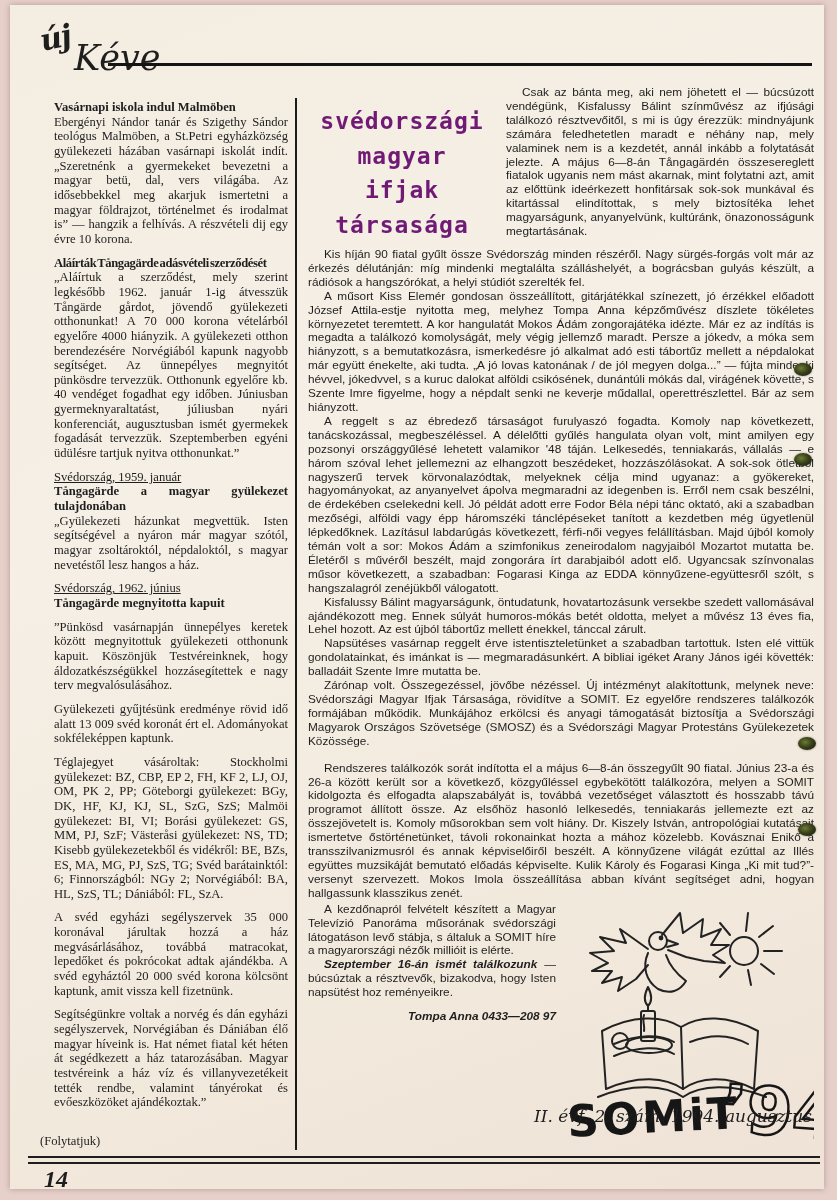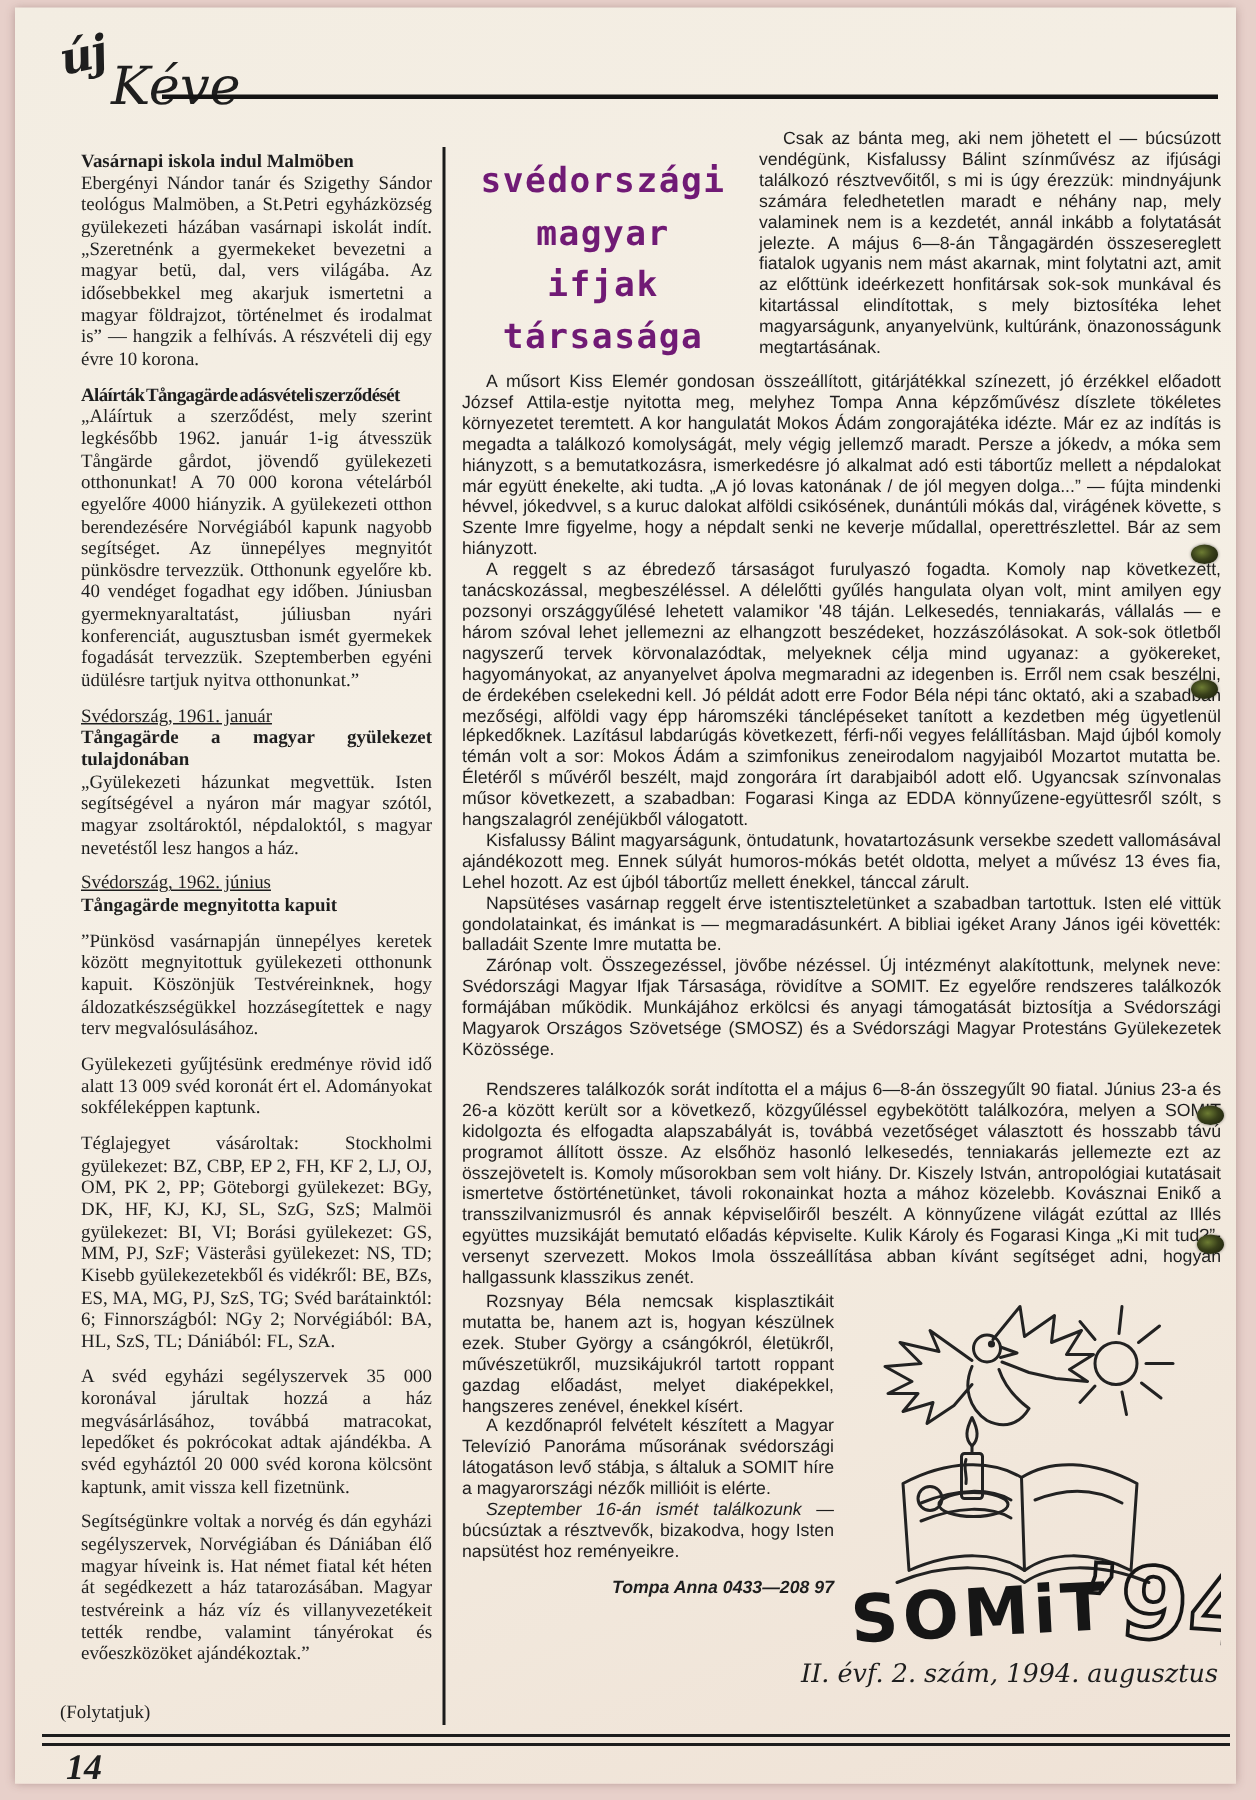--- a/index.html
+++ b/index.html
@@ -48,21 +48,21 @@
   .group-logo{
     width:188px;flex:0 0 188px;padding-top:18px;text-align:center;
     font-family:"DejaVu Sans Mono", monospace;font-weight:bold;
     font-size:23px;line-height:1.5;letter-spacing:1px;color:#701a75;
   }
   .intro{flex:1;padding-left:10px;}
   .right-col p{margin:0;text-indent:16px;}
   .right-col p.gap{margin-top:13px;}
   .tail{margin-top:2px;}
   .somit-float{float:right;width:252px;height:248px;margin:0 0 2px 6px;}
-  .farewell-lead{font-weight:normal;font-style:italic;}
+  .farewell-lead{font-weight:bold;font-style:italic;}
   .byline{margin-top:10px;text-align:right;font-weight:bold;font-style:italic;padding-right:4px;}
   
   .footer-rule{position:absolute;left:28px;top:1156px;width:792px;height:4px;
     border-top:2px solid #1d1d1d;border-bottom:2px solid #1d1d1d;}
   .page-number{position:absolute;left:44px;top:1166px;font-weight:bold;font-style:italic;font-size:24px;}
   .issue{position:absolute;left:420px;top:1106px;width:392px;text-align:right;
     font-family:"DejaVu Serif", serif;font-style:italic;font-size:17px;}
   
   .hole{position:absolute;width:18px;height:13px;border-radius:50%;
     background:radial-gradient(ellipse at 40% 40%, #6d7c33 0%, #39401a 45%, #15180a 100%);
@@ -87,21 +87,21 @@
 <div class="left-col">
   <div class="lblock">
     <div class="lhead">Vasárnapi iskola indul Malmöben</div>
     <div>Ebergényi Nándor tanár és Szigethy Sándor teológus Malmöben, a St.Petri egyházközség gyülekezeti házában vasárnapi iskolát indít. „Szeretnénk a gyermekeket bevezetni a magyar betü, dal, vers világába. Az idősebbekkel meg akarjuk ismertetni a magyar földrajzot, történelmet és irodalmat is” — hangzik a felhívás. A részvételi dij egy évre 10 korona.</div>
   </div>
   <div class="lblock">
     <div class="lhead tight">Aláírták Tångagärde adásvételi szerződését</div>
     <div>„Aláírtuk a szerződést, mely szerint legkésőbb 1962. január 1-ig átvesszük Tångärde gårdot, jövendő gyülekezeti otthonunkat! A 70 000 korona vételárból egyelőre 4000 hiányzik. A gyülekezeti otthon berendezésére Norvégiából kapunk nagyobb segítséget. Az ünnepélyes megnyitót pünkösdre tervezzük. Otthonunk egyelőre kb. 40 vendéget fogadhat egy időben. Júniusban gyermeknyaraltatást, júliusban nyári konferenciát, augusztusban ismét gyermekek fogadását tervezzük. Szeptemberben egyéni üdülésre tartjuk nyitva otthonunkat.”</div>
   </div>
   <div class="lblock">
-    <div class="ldate">Svédország, 1961. január</div>
+    <div class="ldate">Svédország, 1959. január</div>
     <div class="lhead">Tångagärde a magyar gyülekezet tulajdonában</div>
     <div>„Gyülekezeti házunkat megvettük. Isten segítségével a nyáron már magyar szótól, magyar zsoltároktól, népdaloktól, s magyar nevetéstől lesz hangos a ház.</div>
   </div>
   <div class="lblock">
     <div class="ldate">Svédország, 1962. június</div>
     <div class="lhead">Tångagärde megnyitotta kapuit</div>
   </div>
   <div class="lblock">”Pünkösd vasárnapján ünnepélyes keretek között megnyitottuk gyülekezeti otthonunk kapuit. Köszönjük Testvéreinknek, hogy áldozatkészségükkel hozzásegítettek e nagy terv megvalósulásához.</div>
   <div class="lblock">Gyülekezeti gyűjtésünk eredménye rövid idő alatt 13 009 svéd koronát ért el. Adományokat sokféleképpen kaptunk.</div>
   <div class="lblock">Téglajegyet vásároltak: Stockholmi gyülekezet: BZ, CBP, EP 2, FH, KF 2, LJ, OJ, OM, PK 2, PP; Göteborgi gyülekezet: BGy, DK, HF, KJ, KJ, SL, SzG, SzS; Malmöi gyülekezet: BI, VI; Borási gyülekezet: GS, MM, PJ, SzF; Västeråsi gyülekezet: NS, TD; Kisebb gyülekezetekből és vidékről: BE, BZs, ES, MA, MG, PJ, SzS, TG; Svéd barátainktól: 6; Finnországból: NGy 2; Norvégiából: BA, HL, SzS, TL; Dániából: FL, SzA.</div>
@@ -118,20 +118,21 @@
       <div>svédországi</div>
       <div>magyar</div>
       <div>ifjak</div>
       <div>társasága</div>
     </div>
     <div class="intro">
       <p>Csak az bánta meg, aki nem jöhetett el — búcsúzott vendégünk, Kisfalussy Bálint színművész az ifjúsági találkozó résztvevőitől, s mi is úgy érezzük: mindnyájunk számára feledhetetlen maradt e néhány nap, mely valaminek nem is a kezdetét, annál inkább a folytatását jelezte. A május 6—8-án Tångagärdén összesereglett fiatalok ugyanis nem mást akarnak, mint folytatni azt, amit az előttünk ideérkezett honfitársak sok-sok munkával és kitartással elindítottak, s mely biztosítéka lehet magyarságunk, anyanyelvünk, kultúránk, önazonosságunk megtartásának.</p>
     </div>
   </div>
 
+  <p>Kis híján 90 fiatal gyűlt össze Svédország minden részéről. Nagy sürgés-forgás volt már az érkezés délutánján: míg mindenki megtalálta szálláshelyét, a bográcsban gulyás készült, a rádiósok a hangszórókat, a helyi stúdiót szerelték fel.</p>
   <p>A műsort Kiss Elemér gondosan összeállított, gitárjátékkal színezett, jó érzékkel előadott József Attila-estje nyitotta meg, melyhez Tompa Anna képzőművész díszlete tökéletes környezetet teremtett. A kor hangulatát Mokos Ádám zongorajátéka idézte. Már ez az indítás is megadta a találkozó komolyságát, mely végig jellemző maradt. Persze a jókedv, a móka sem hiányzott, s a bemutatkozásra, ismerkedésre jó alkalmat adó esti tábortűz mellett a népdalokat már együtt énekelte, aki tudta. „A jó lovas katonának / de jól megyen dolga...” — fújta mindenki hévvel, jókedvvel, s a kuruc dalokat alföldi csikósének, dunántúli mókás dal, virágének követte, s Szente Imre figyelme, hogy a népdalt senki ne keverje műdallal, operettrészlettel. Bár az sem hiányzott.</p>
   <p>A reggelt s az ébredező társaságot furulyaszó fogadta. Komoly nap következett, tanácskozással, megbeszéléssel. A délelőtti gyűlés hangulata olyan volt, mint amilyen egy pozsonyi országgyűlésé lehetett valamikor '48 táján. Lelkesedés, tenniakarás, vállalás — e három szóval lehet jellemezni az elhangzott beszédeket, hozzászólásokat. A sok-sok ötletből nagyszerű tervek körvonalazódtak, melyeknek célja mind ugyanaz: a gyökereket, hagyományokat, az anyanyelvet ápolva megmaradni az idegenben is. Erről nem csak beszélni, de érdekében cselekedni kell. Jó példát adott erre Fodor Béla népi tánc oktató, aki a szabadban mezőségi, alföldi vagy épp háromszéki tánclépéseket tanított a kezdetben még ügyetlenül lépkedőknek. Lazításul labdarúgás következett, férfi-női vegyes felállításban. Majd újból komoly témán volt a sor: Mokos Ádám a szimfonikus zeneirodalom nagyjaiból Mozartot mutatta be. Életéről s művéről beszélt, majd zongorára írt darabjaiból adott elő. Ugyancsak színvonalas műsor következett, a szabadban: Fogarasi Kinga az EDDA könnyűzene-együttesről szólt, s hangszalagról zenéjükből válogatott.</p>
   <p>Kisfalussy Bálint magyarságunk, öntudatunk, hovatartozásunk versekbe szedett vallomásával ajándékozott meg. Ennek súlyát humoros-mókás betét oldotta, melyet a művész 13 éves fia, Lehel hozott. Az est újból tábortűz mellett énekkel, tánccal zárult.</p>
   <p>Napsütéses vasárnap reggelt érve istentiszteletünket a szabadban tartottuk. Isten elé vittük gondolatainkat, és imánkat is — megmaradásunkért. A bibliai igéket Arany János igéi követték: balladáit Szente Imre mutatta be.</p>
   <p>Zárónap volt. Összegezéssel, jövőbe nézéssel. Új intézményt alakítottunk, melynek neve: Svédországi Magyar Ifjak Társasága, rövidítve a SOMIT. Ez egyelőre rendszeres találkozók formájában működik. Munkájához erkölcsi és anyagi támogatását biztosítja a Svédországi Magyarok Országos Szövetsége (SMOSZ) és a Svédországi Magyar Protestáns Gyülekezetek Közössége.</p>
   <p class="gap">Rendszeres találkozók sorát indította el a május 6—8-án összegyűlt 90 fiatal. Június 23-a és 26-a között került sor a következő, közgyűléssel egybekötött találkozóra, melyen a SOMIT kidolgozta és elfogadta alapszabályát is, továbbá vezetőséget választott és hosszabb távú programot állított össze. Az elsőhöz hasonló lelkesedés, tenniakarás jellemezte ezt az összejövetelt is. Komoly műsorokban sem volt hiány. Dr. Kiszely István, antropológiai kutatásait ismertetve őstörténetünket, távoli rokonainkat hozta a mához közelebb. Kovásznai Enikő a transszilvanizmusról és annak képviselőiről beszélt. A könnyűzene világát ezúttal az Illés együttes muzsikáját bemutató előadás képviselte. Kulik Károly és Fogarasi Kinga „Ki mit tud?”-versenyt szervezett. Mokos Imola összeállítása abban kívánt segítséget adni, hogyan hallgassunk klasszikus zenét.</p>
 
   <div class="tail">
     <div class="somit-float">
       <svg width="252" height="248" viewBox="0 0 252 248">
@@ -168,21 +169,20 @@
             <path d="M52,141 C76,131 98,131 112,139"></path>
             <path d="M52,153 C76,143 98,143 112,151"></path>
             <path d="M128,139 C148,131 168,131 186,141"></path>
             <path d="M36,194 C70,180 104,182 121,194 C138,182 170,180 204,194"></path>
           </g>
         </g>
         <text x="6" y="234" font-family="DejaVu Sans, sans-serif" font-weight="bold" font-size="44" letter-spacing="3" fill="#161616" transform="rotate(-3 6 234)">SOMiT</text>
         <text x="158" y="228" font-family="DejaVu Sans, sans-serif" font-weight="bold" font-size="66" fill="none" stroke="#161616" stroke-width="2.5" transform="rotate(4 158 228)">’94</text>
       </svg>
     </div>
-    <p>Rozsnyay Béla nemcsak kisplasztikáit mutatta be, hanem azt is, hogyan készülnek ezek. Stuber György a csángókról, életükről, művészetükről, muzsikájukról tartott roppant gazdag előadást, melyet diaképekkel, hangszeres zenével, énekkel kísért.</p>
     <p>A kezdőnapról felvételt készített a Magyar Televízió Panoráma műsorának svédországi látogatáson levő stábja, s általuk a SOMIT híre a magyarországi nézők millióit is elérte.</p>
     <p><span class="farewell-lead">Szeptember 16-án ismét találkozunk</span><span> —búcsúztak a résztvevők, bizakodva, hogy Isten napsütést hoz reményeikre.</span></p>
     <div class="byline">Tompa Anna 0433—208 97</div>
   </div>
 </div>
 
 <div class="hole hole1"></div>
 <div class="hole hole2"></div>
 <div class="hole hole3"></div>
 <div class="hole hole4"></div>

